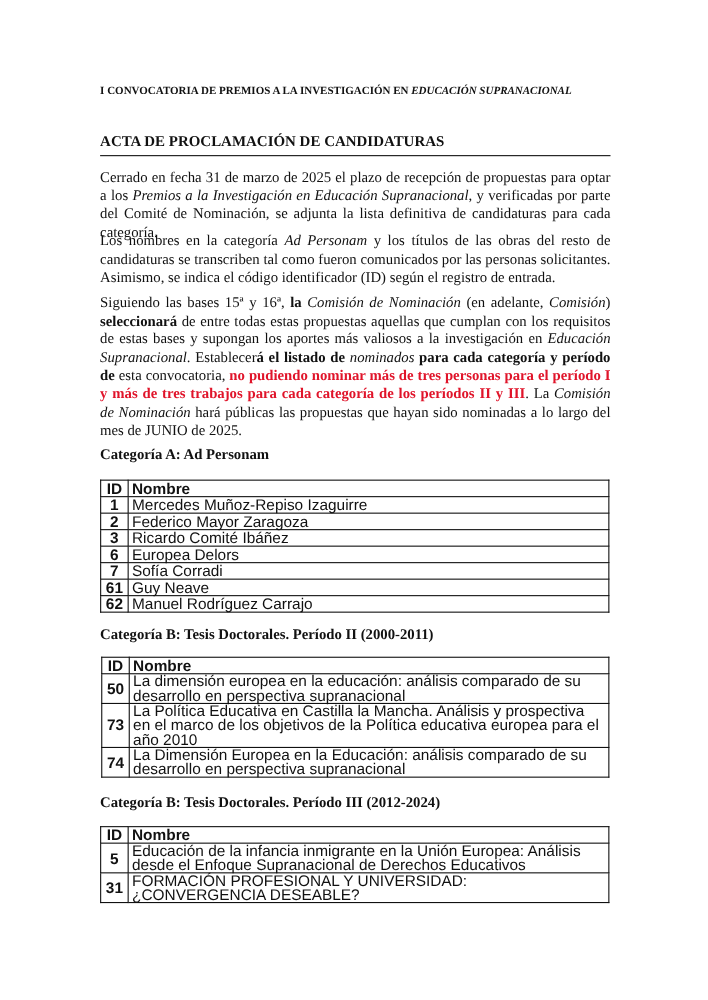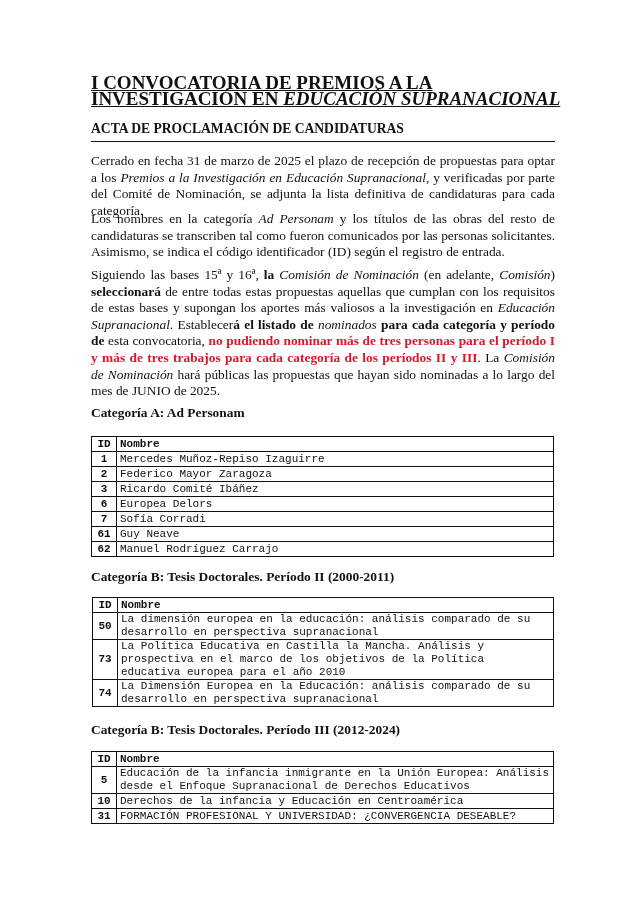--- a/index.html
+++ b/index.html
@@ -1,29 +1,29 @@
 <!DOCTYPE html>
 <html><head>
 <meta charset="utf-8">
 <style>
   html, body { margin: 0; padding: 0; background: #ffffff; }
   body { width: 644px; height: 909px; position: relative; overflow: hidden; font-family: "Liberation Serif", serif; color: #111; }
-  .title { position: absolute; left: 91px; top: 75px; width: 470px; font-size: 19px; font-weight: bold; line-height: 16px; text-decoration: underline; }
+  .title { position: absolute; left: 91px; top: 75px; width: 470px; font-size: 10px; font-weight: bold; line-height: 16px; }
   .title i { font-weight: bold; }
   .subtitle { position: absolute; left: 91px; top: 121px; width: 464px; font-size: 13.6px; font-weight: bold; line-height: 15px; border-bottom: 1.5px solid #111; padding-bottom: 5px; }
   .para { position: absolute; left: 91px; width: 464px; font-size: 13.4px; line-height: 16.6px; text-align: justify; }
   .p1 { top: 153px; }
   .p2 { top: 211px; }
   .p3 { top: 267px; }
   .red { color: #e0142a; font-weight: bold; }
   .h2 { position: absolute; left: 91px; font-size: 13.4px; font-weight: bold; line-height: 16px; }
   .h2a { top: 405px; }
   .h2b { top: 569px; }
   .h2c { top: 722px; }
-  table.t { position: absolute; border-collapse: collapse; font-family: Liberation Mono, monospace; font-size: 11px; color: #111; }
+  table.t { position: absolute; border-collapse: collapse; font-family: Liberation Sans, sans-serif; font-size: 14px; color: #111; }
   table.t td, table.t th { border: 1.2px solid #111; padding: 0 3px; text-align: left; vertical-align: middle; line-height: 13px; }
   table.t th { font-weight: bold; height: 14px; }
   table.t td.id, table.t th.id { text-align: center; width: 18px; font-weight: bold; }
   table.t td { height: 14px; }
   .ta { left: 91px; top: 436px; width: 463px; }
   .tb { left: 92px; top: 597px; width: 462px; }
   .tc { left: 91px; top: 751px; width: 463px; }
   .tb td.id, .tb th.id, .tc td.id, .tc th.id { width: 18px; }
 </style>
 </head>
@@ -104,21 +104,17 @@
   <tbody>
       <tr>
     <th class="id">ID</th>
     <th>Nombre</th>
   </tr>
   <tr>
         <td class="id">5</td>
         <td>Educación de la infancia inmigrante en la Unión Europea: Análisis desde el Enfoque Supranacional de Derechos Educativos</td>
       </tr>
   <tr>
-        <td class="id">10</td>
-        <td>Derechos de la infancia y Educación en Centroamérica</td>
-      </tr>
-  <tr>
         <td class="id">31</td>
         <td>FORMACIÓN PROFESIONAL Y UNIVERSIDAD: ¿CONVERGENCIA DESEABLE?</td>
       </tr>
 </tbody>
   </table>
 
 </body></html>

